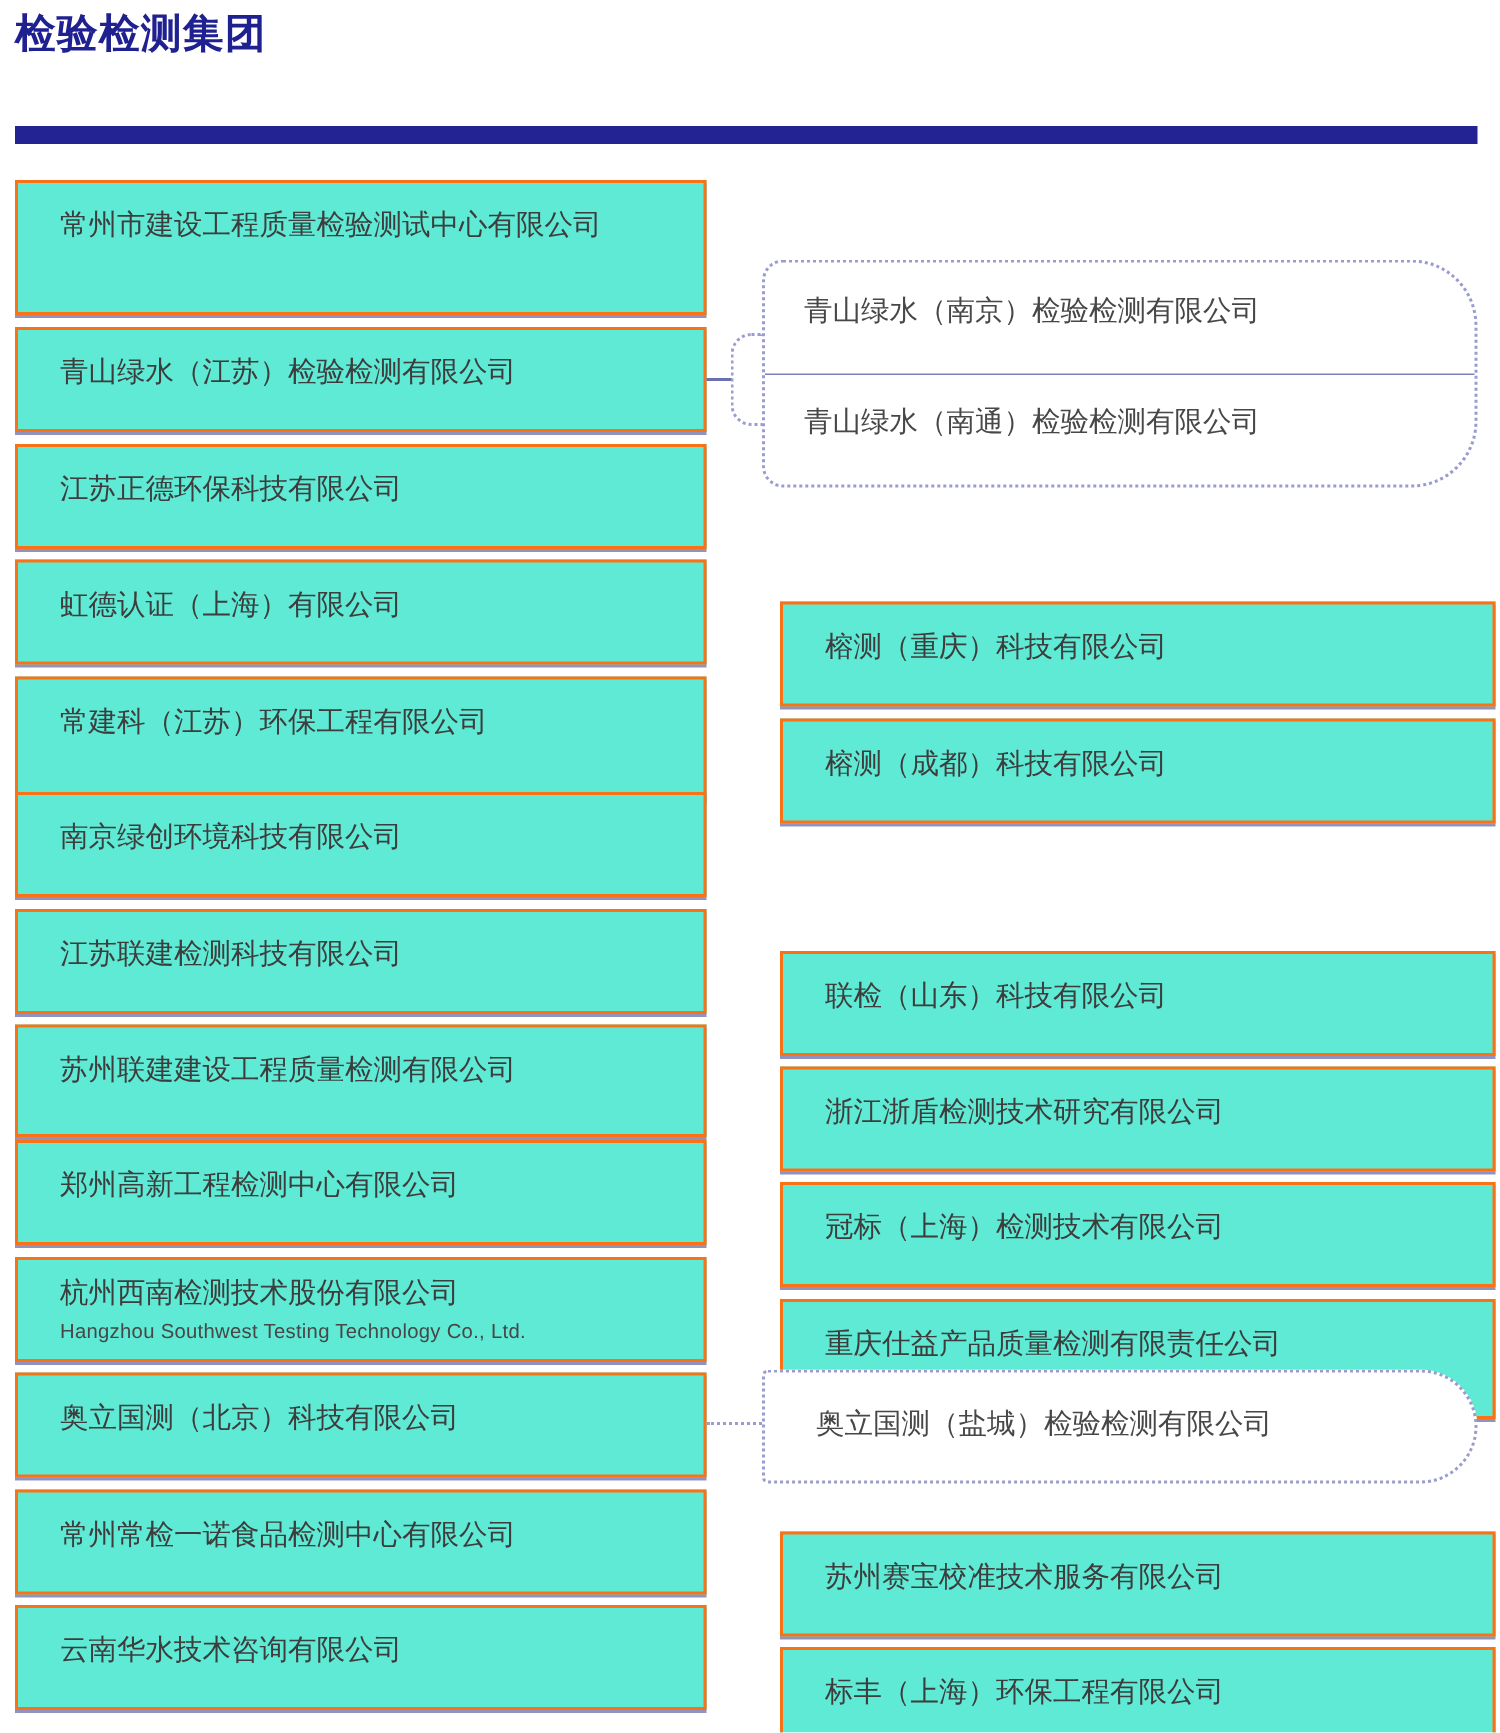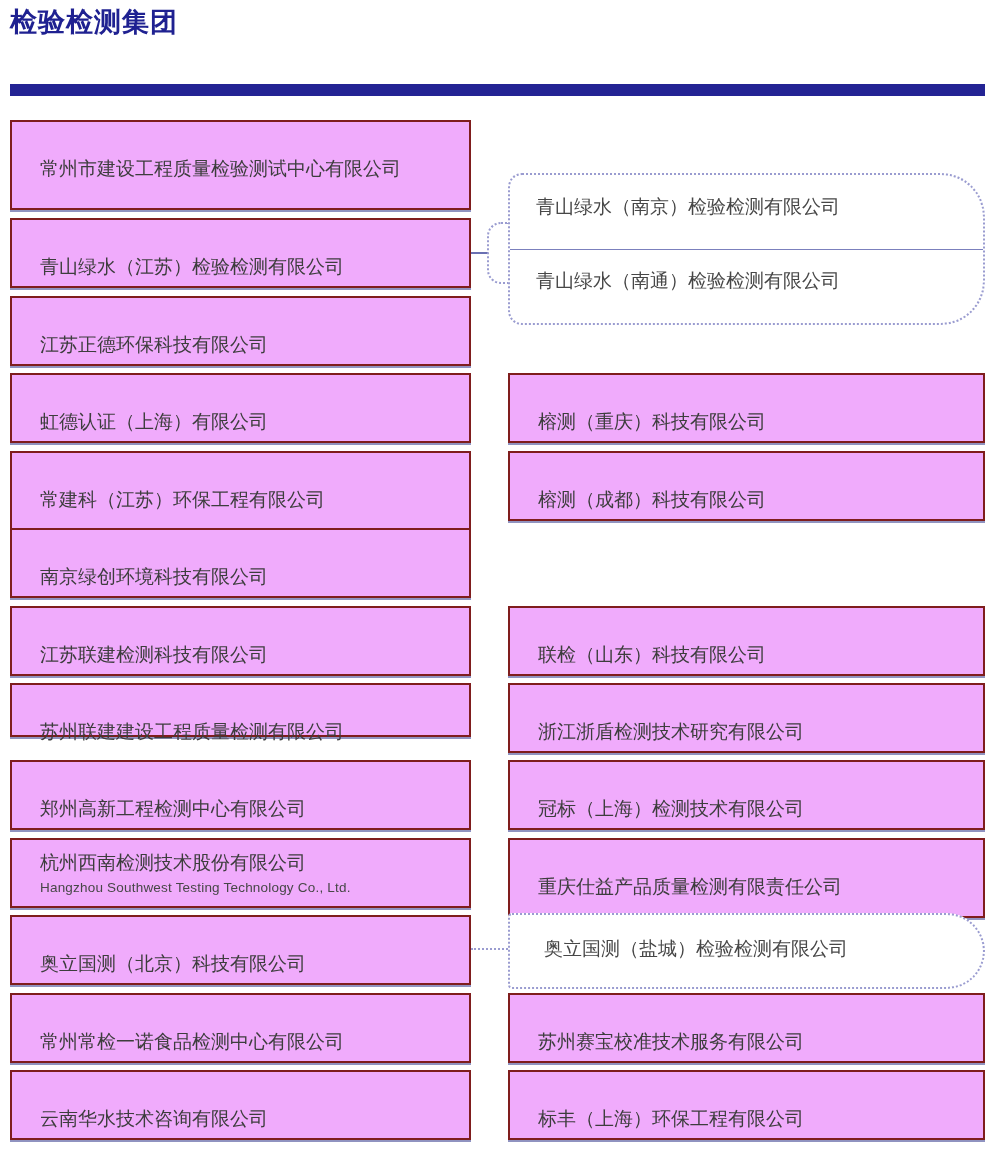--- a/index.html
+++ b/index.html
@@ -11,28 +11,28 @@
   }
   .page-title {
     position:absolute; left:10px; top:4px;
     font-size:27px; font-weight:bold; color:#1f2191; letter-spacing:1px;
   }
   .top-bar {
     position:absolute; left:10px; top:84px; width:975px; height:12px;
     background:#232394;
   }
   .box {
-    position:absolute; background:#f0abfc;
-    border:2px solid #7f1d1d;
+    position:absolute; background:#5eead4;
+    border:2px solid #f97316;
     box-shadow:0 2px 0 rgba(52,58,140,.55);
-    padding:35px 18px 0 28px;
+    padding:17px 18px 0 28px;
     font-size:19px; color:#3d3d3d; line-height:1.3;
   }
   .box.left  { left:10px;  width:461px; }
-  .box.right { left:508px; width:477px; }
+  .box.right { left:520px; width:477px;margin-top:28px; }
   .box .en {
     display:block; font-size:13.5px; color:#474747; margin-top:3px;
     letter-spacing:.2px;
   }
   
   .dgroup {
     position:absolute; left:508px; width:477px; background:#ffffff;
     border:2px dotted #9a9cd0;
   }
   .dgroup.qingshan { top:173px; height:152px; border-radius:14px 44px 44px 14px; }
@@ -80,21 +80,21 @@
   </div>
   <div class="box left" style="top:451px;height:84px">
     <span>常建科（江苏）环保工程有限公司</span>
   </div>
   <div class="box left" style="top:528px;height:70px">
     <span>南京绿创环境科技有限公司</span>
   </div>
   <div class="box left" style="top:606px;height:70px">
     <span>江苏联建检测科技有限公司</span>
   </div>
-  <div class="box left" style="top:683px;height:54px">
+  <div class="box left" style="top:683px;height:75px">
     <span>苏州联建建设工程质量检测有限公司</span>
   </div>
   <div class="box left" style="top:760px;height:70px">
     <span>郑州高新工程检测中心有限公司</span>
   </div>
   <div class="box left" style="top:838px;height:70px;padding-top:11px">
     <span>杭州西南检测技术股份有限公司</span>
     <span class="en">Hangzhou Southwest Testing Technology Co., Ltd.</span>
   </div>
   <div class="box left" style="top:915px;height:70px">

